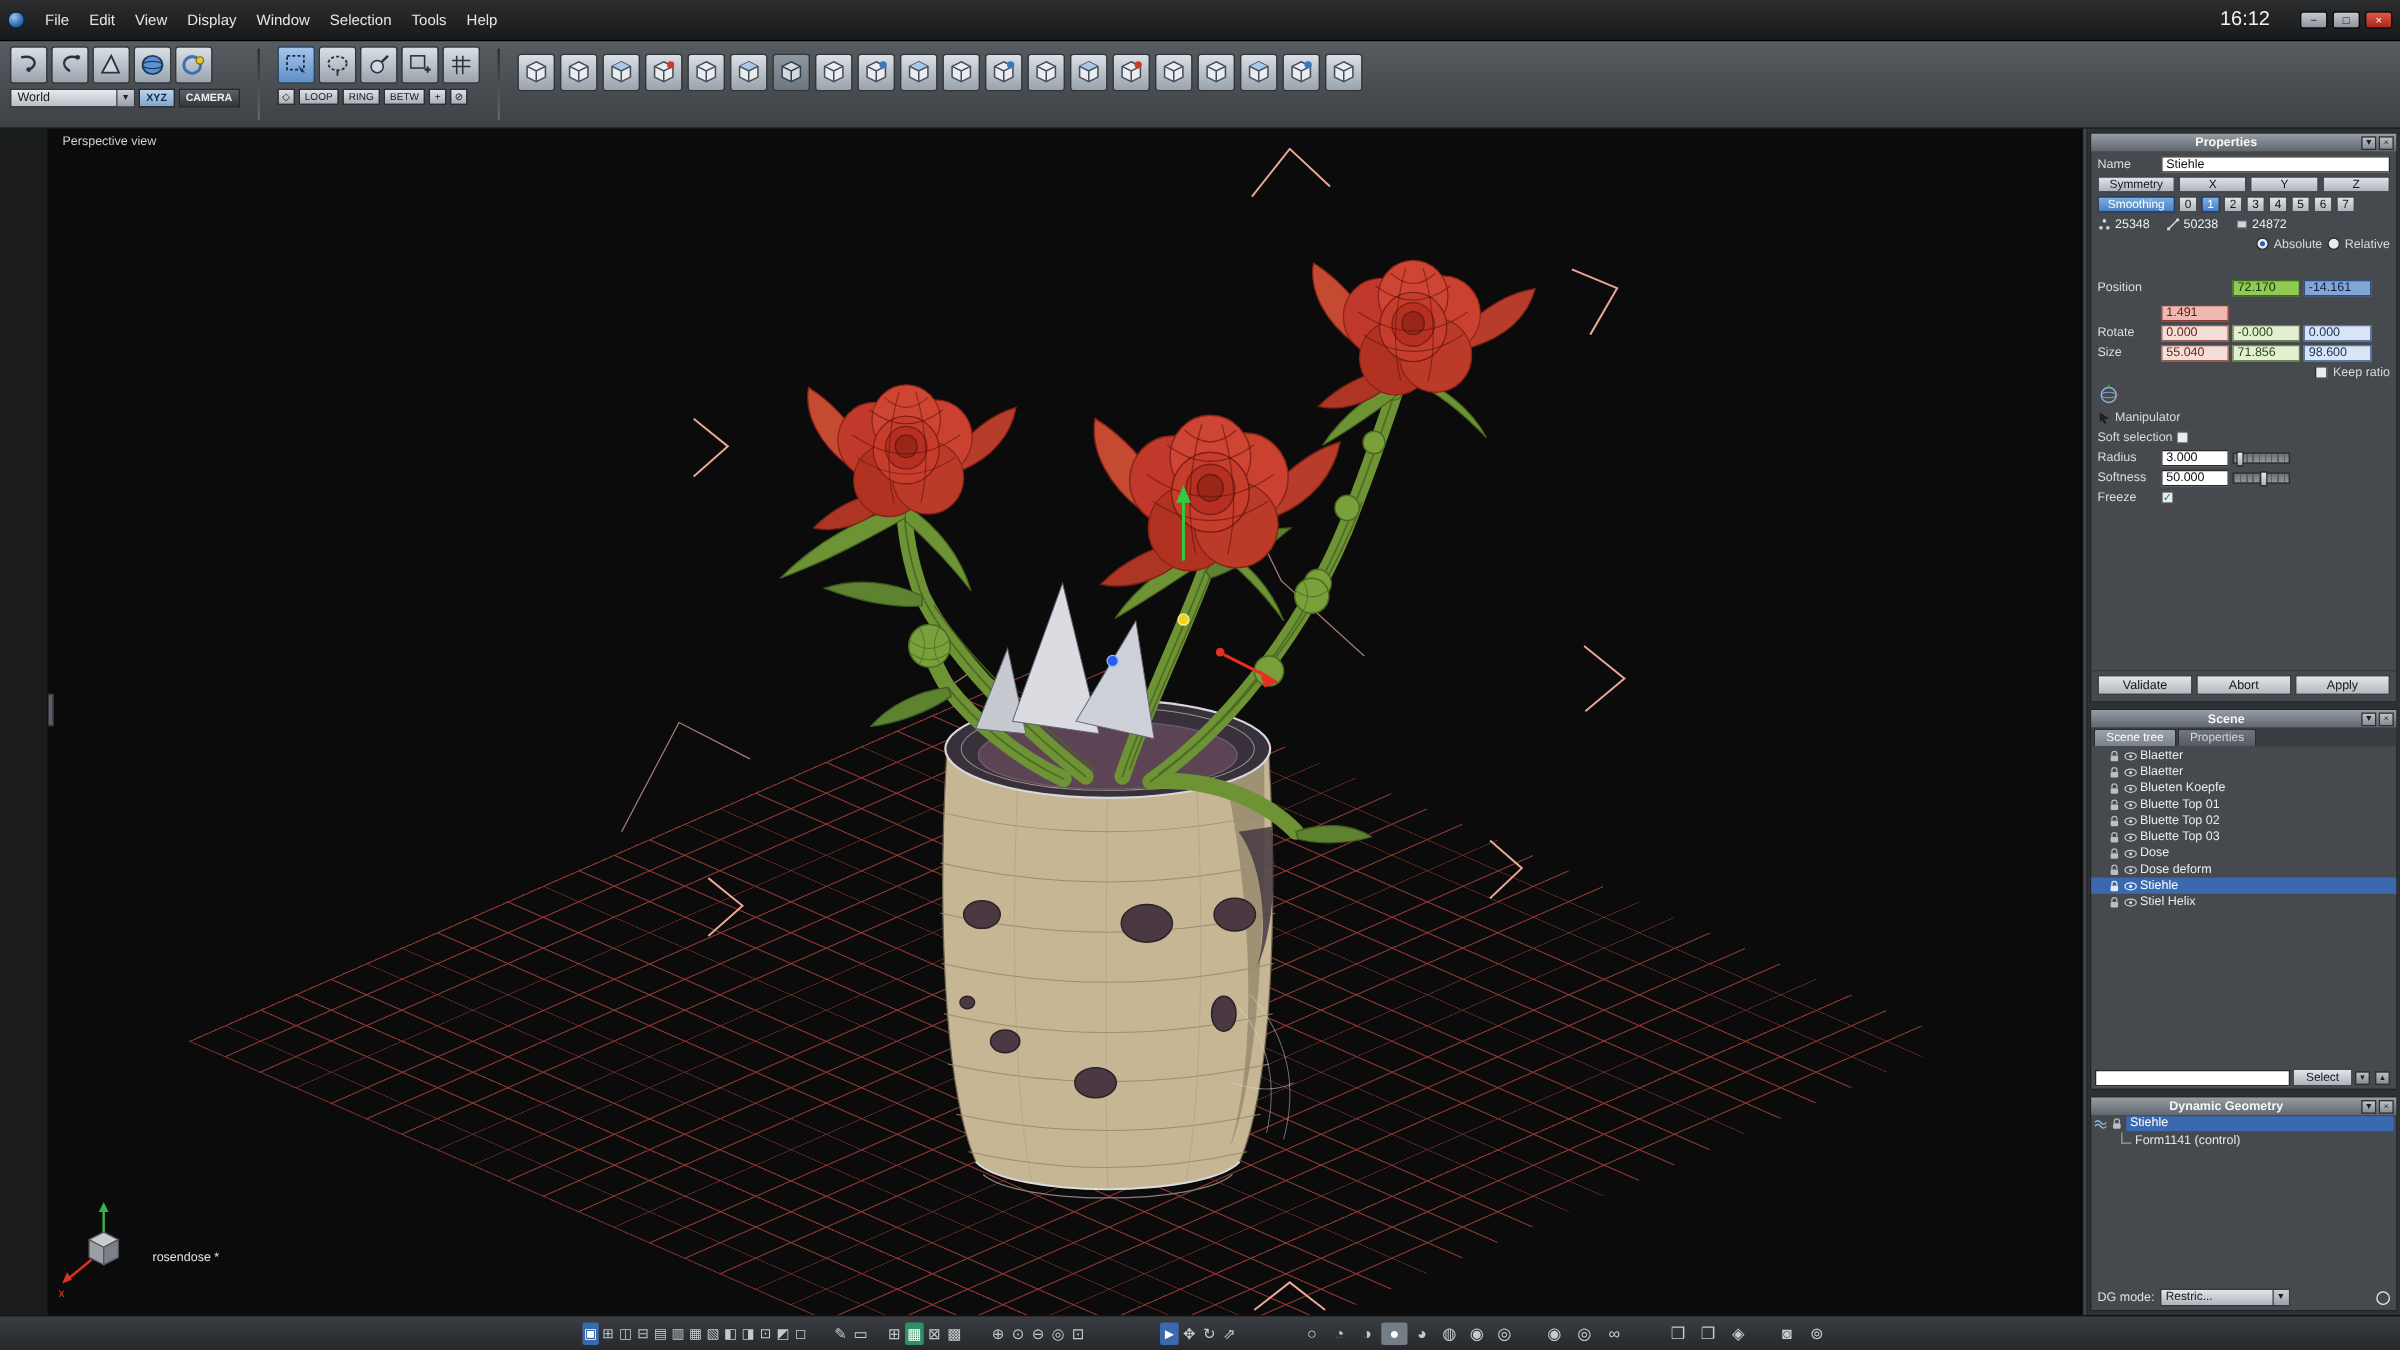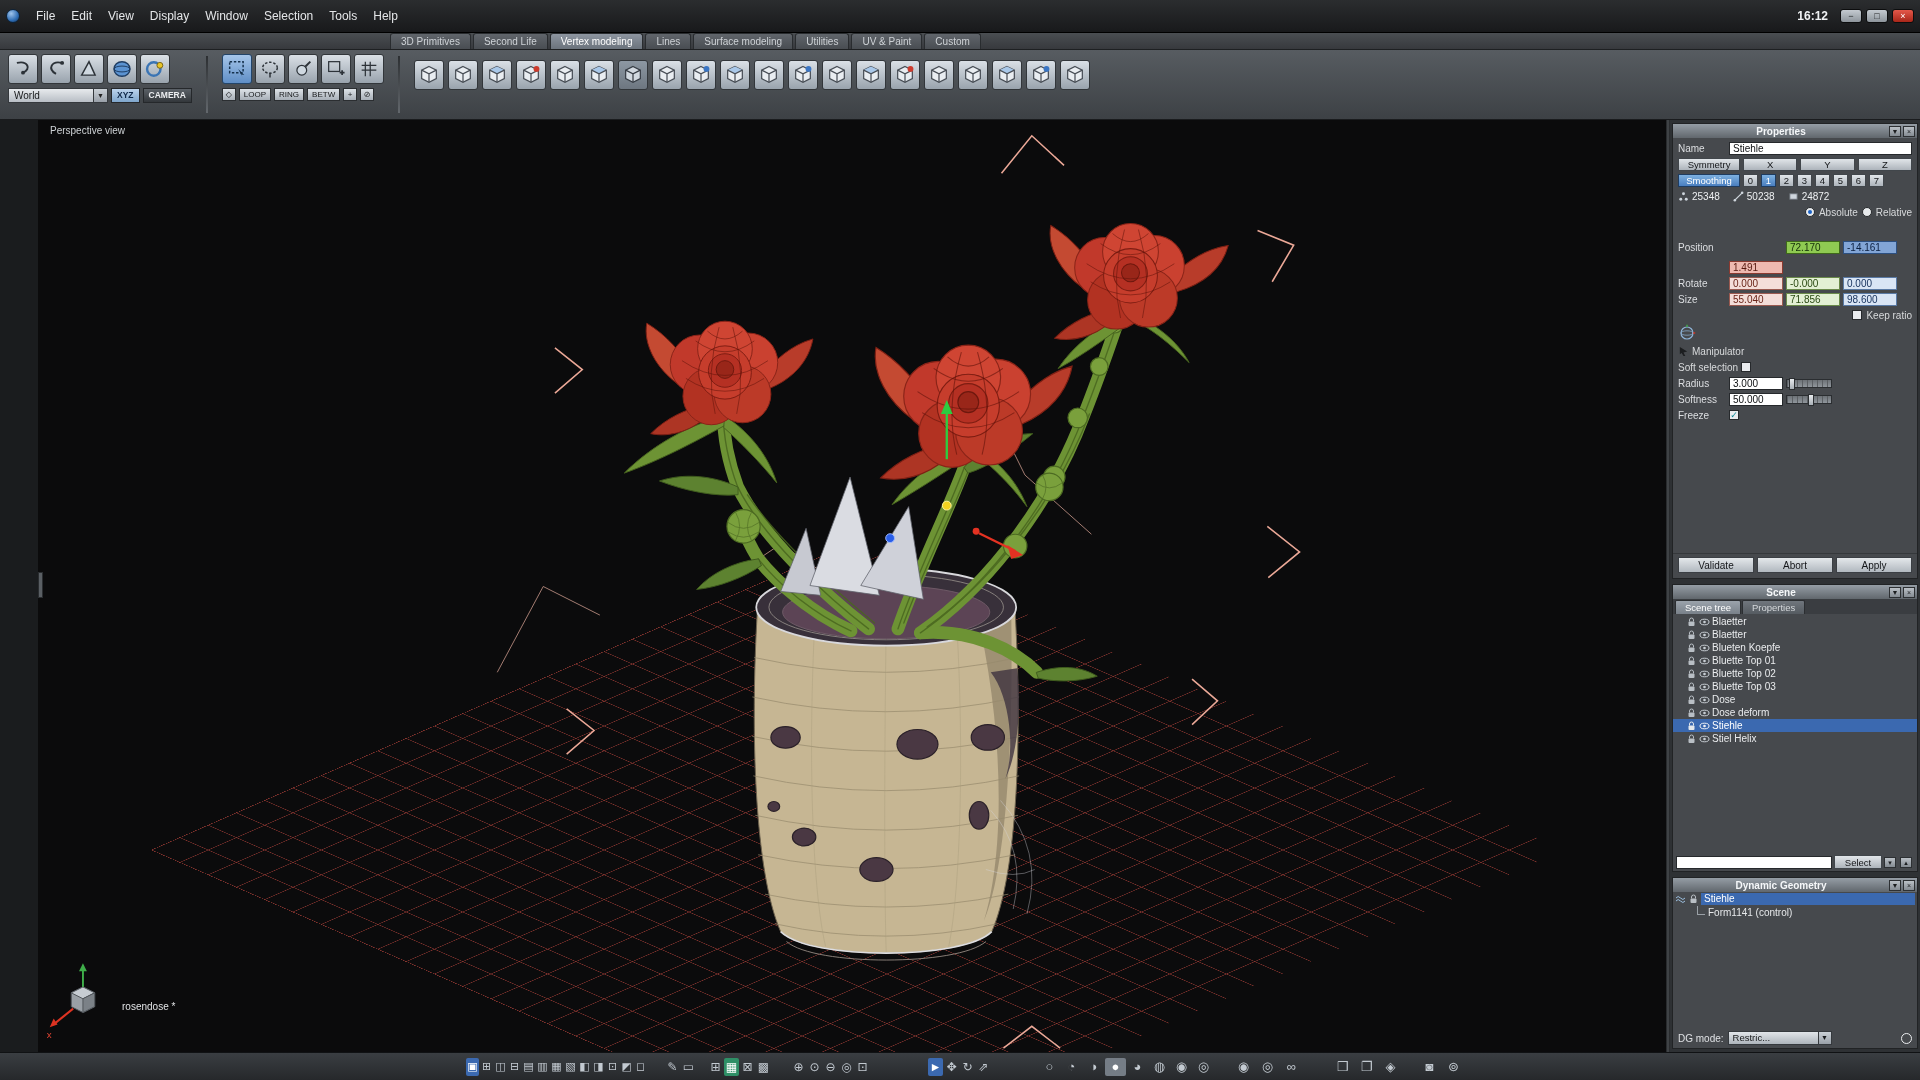--- a/index.html
+++ b/index.html
@@ -5,21 +5,21 @@
 *{margin:0;padding:0;box-sizing:border-box;}
 html,body{width:1920px;height:1080px;overflow:hidden;background:#1a1c1e;}
 .app{width:1920px;height:1080px;display:flex;flex-direction:column;font-family:"Liberation Sans","DejaVu Sans",sans-serif;color:#d8dadc;}
 
 
 .menubar{height:20px;background:linear-gradient(#2b2d2f,#18191b);display:flex;align-items:center;padding:16px 6px;font-size:12px;border-bottom:1px solid #000;}
 .app-logo{width:14px;height:14px;border-radius:50%;background:radial-gradient(circle at 35% 30%,#9ec4ec,#2f6db4 60%,#16365e);border:1px solid #0d2238;margin-right:8px;}
 .menu-items{display:flex;}
 .menu-items .menu-item{padding:2px 8px;color:#e4e6e8;}
 .mb-right{margin-left:auto;display:flex;align-items:center;gap:4px;}
-.time{font-size:12px;color:#f0f2f4;margin-right:8px;font-weight:bold;}
+.time{font-size:16px;color:#f0f2f4;margin-right:20px;}
 .winbtn{width:22px;height:14px;border-radius:3px;border:1px solid #0c0d0e;background:linear-gradient(#c4cad0,#8e959c);color:#1c1e20;font-size:9px;line-height:12px;text-align:center;}
 .winbtn.close{background:linear-gradient(#e4584a,#a82619);color:#fff;}
 
 
 .tabrow{height:17px;background:linear-gradient(#4a4e52,#37393d);display:flex;align-items:flex-end;padding-left:390px;gap:2px;border-bottom:1px solid #1e2022;}
 .tabrow .tab{font-size:10px;padding:2px 10px;background:linear-gradient(#60656b,#494d52);border:1px solid #292c2f;border-bottom:none;border-radius:3px 3px 0 0;color:#ced2d6;}
 .tabrow .tab.active{background:linear-gradient(#8d95a0,#6b737c);color:#fff;}
 
 
 .toolbar{height:70px;background:linear-gradient(#575c61,#3d4145);display:flex;align-items:flex-start;padding:4px 8px;gap:12px;border-bottom:1px solid #1a1c1e;}
@@ -144,30 +144,20 @@
         <span class="menu-item" data-name="menu-item">Help</span>
       </div>
     <div class="mb-right" data-name="menubar-right">
       <span class="time" data-name="clock">16:12</span>
       <button class="winbtn" data-name="minimize-button">−</button>
       <button class="winbtn" data-name="maximize-button">□</button>
       <button class="winbtn close" data-name="close-button">×</button>
     </div>
   </div>
 
-  <div class="tabrow" data-name="tab-bar">
-      <span class="tab" data-name="workspace-tab">3D Primitives</span>
-      <span class="tab" data-name="workspace-tab">Second Life</span>
-      <span class="tab active" data-name="workspace-tab">Vertex modeling</span>
-      <span class="tab" data-name="workspace-tab">Lines</span>
-      <span class="tab" data-name="workspace-tab">Surface modeling</span>
-      <span class="tab" data-name="workspace-tab">Utilities</span>
-      <span class="tab" data-name="workspace-tab">UV &amp; Paint</span>
-      <span class="tab" data-name="workspace-tab">Custom</span>
-    </div>
 
   <div class="toolbar" data-name="main-toolbar">
     <div class="tb-left" data-name="toolbar-left-group">
       <div class="tb-row">
         <button class="titn" data-name="curve-tool-icon">
             <svg viewBox="0 0 18 18" data-name="curve-glyph">
               <path d="M4 4 C13 2 16 9 9 12" fill="none" stroke="#2c3238" stroke-width="1.6"></path>
               <circle cx="9" cy="12" r="1.6" fill="#2c3238"></circle>
             </svg>
           </button>

